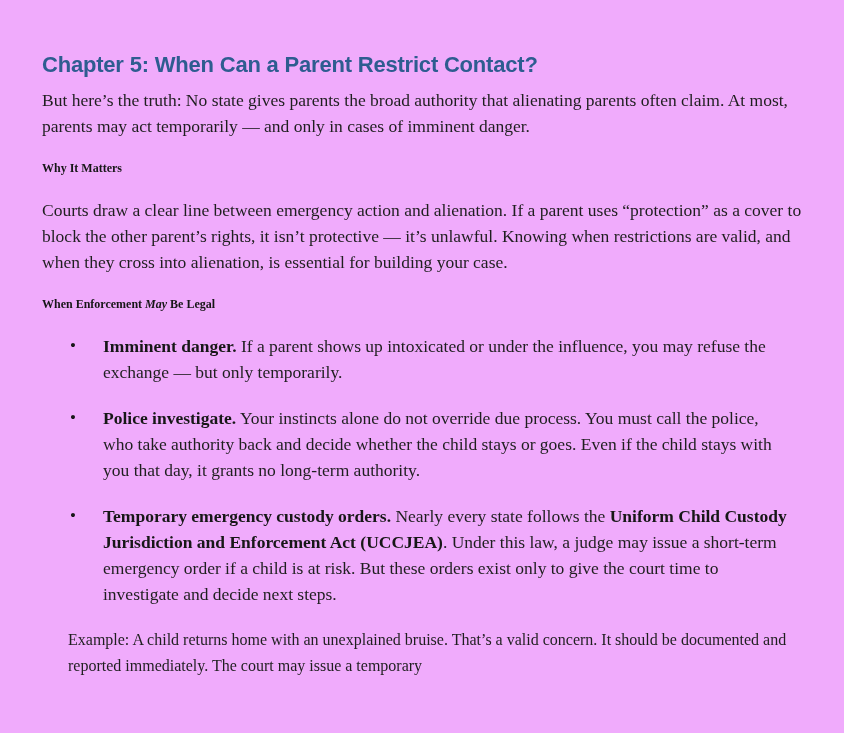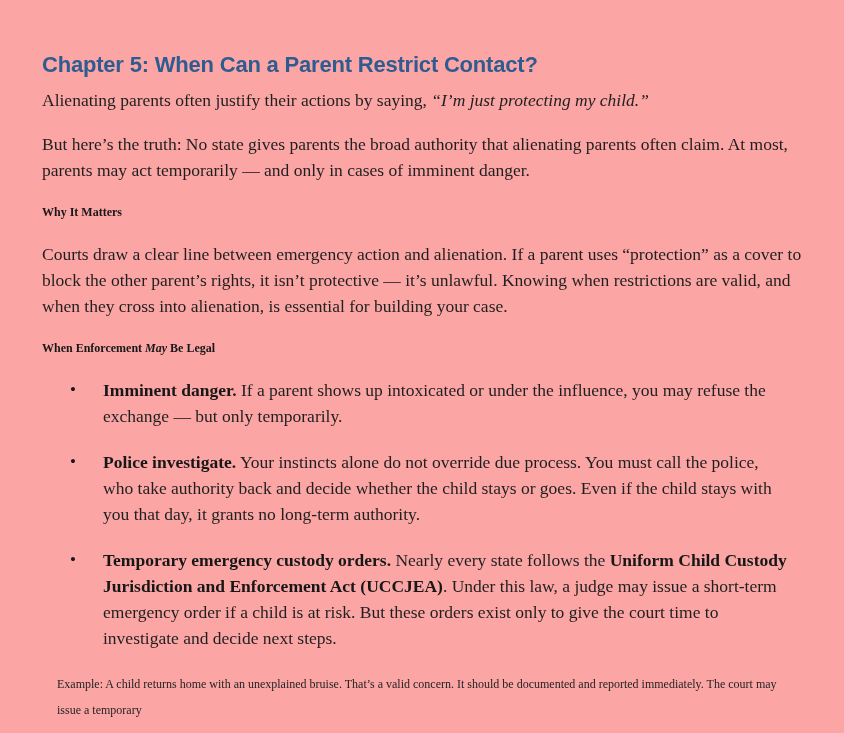--- a/index.html
+++ b/index.html
@@ -12,21 +12,21 @@
     width: 844px;
     height: 733px;
     overflow: hidden;
     font-family: "Liberation Serif", serif;
     color: #1f1f1f;
   }
   .page {
     width: 844px;
     height: 733px;
     padding: 52px 42px 0 42px;
-    background: #fca5a5;
+    background: #f0abfc;
   }
   .content {
     width: 760px;
   }
   h1.chapter-heading {
     font-family: "Liberation Sans", sans-serif;
     font-weight: 700;
     font-size: 22px;
     line-height: 26px;
     letter-spacing: -0.2px;
@@ -64,35 +64,34 @@
     position: absolute;
     left: -33px;
     top: 0;
     font-size: 17px;
     color: #171717;
   }
   .lead-bold { font-weight: 700; color: #171717; }
   .inline-bold { font-weight: 700; color: #171717; }
   .quote-italic { font-style: italic; }
   p.example-para {
-    font-size: 12px;
+    font-size: 16px;
     line-height: 26px;
-    margin: 0 0 0 15px;
+    margin: 0 0 0 26px;
     max-width: 725px;
   }
 </style>
 </head>
 <body>
 
 <div class="page">
   <div class="content">
 
     <h1 class="chapter-heading">Chapter 5: When Can a Parent Restrict Contact?</h1>
 
-    <p class="body-para"><span>Alienating parents often justify their actions by saying, </span><em class="quote-italic">“I’m just protecting my child.”</em></p>
 
     <p class="body-para">But here’s the truth: No state gives parents the broad authority that alienating parents often claim. At most, parents may act temporarily — and only in cases of imminent danger.</p>
 
     <h2 class="sub-heading">Why It Matters</h2>
 
     <p class="body-para">Courts draw a clear line between emergency action and alienation. If a parent uses “protection” as a cover to block the other parent’s rights, it isn’t protective — it’s unlawful. Knowing when restrictions are valid, and when they cross into alienation, is essential for building your case.</p>
 
     <h2 class="sub-heading"><span>When Enforcement </span><em>May</em><span> Be Legal</span></h2>
 
     <ul class="bullet-list">

